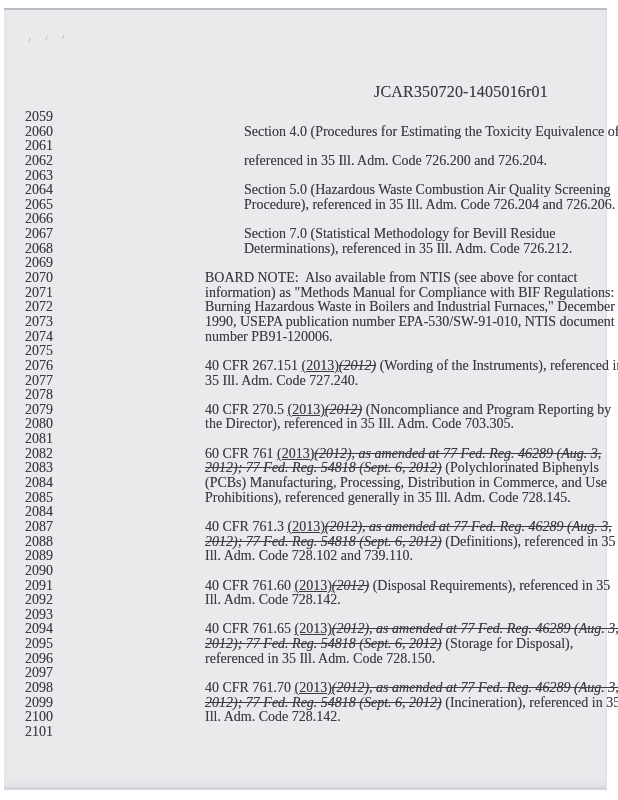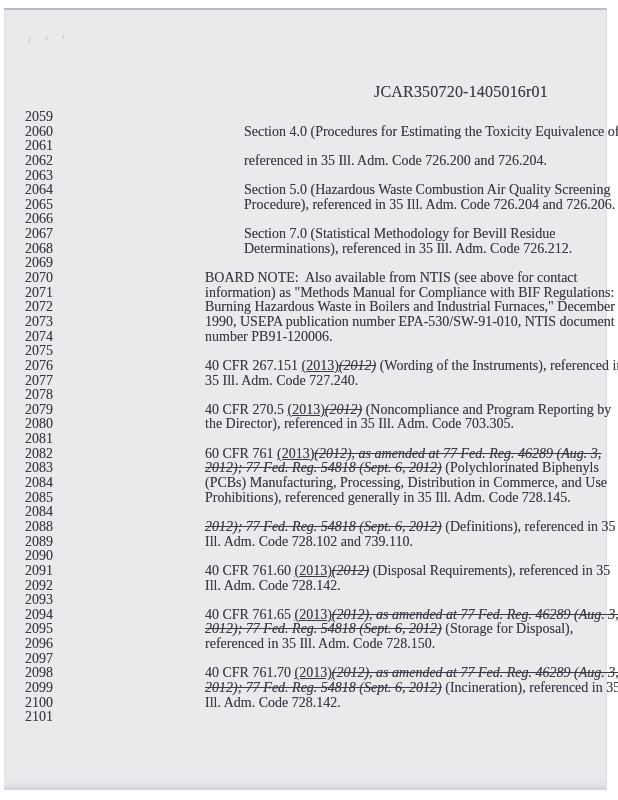--- a/index.html
+++ b/index.html
@@ -181,20 +181,24 @@
       <span class="line-text indent-1"><span class="seg-normal">(PCBs) Manufacturing, Processing, Distribution in Commerce, and Use</span></span>
     </div>
     <div class="line-row">
       <span class="line-num">2085</span>
       <span class="line-text indent-1"><span class="seg-normal">Prohibitions), referenced generally in 35 Ill. Adm. Code 728.145.</span></span>
     </div>
     <div class="line-row">
       <span class="line-num">2084</span>
     </div>
     <div class="line-row">
+      <span class="line-num">2087</span>
+      <span class="line-text indent-1"><span class="seg-normal">40 CFR 761.3 </span><span class="seg-underline">(2013)</span><span class="seg-strike">(2012), as amended at 77 Fed. Reg. 46289 (Aug. 3,</span></span>
+    </div>
+    <div class="line-row">
       <span class="line-num">2088</span>
       <span class="line-text indent-1"><span class="seg-strike">2012); 77 Fed. Reg. 54818 (Sept. 6, 2012)</span><span class="seg-normal"> (Definitions), referenced in 35</span></span>
     </div>
     <div class="line-row">
       <span class="line-num">2089</span>
       <span class="line-text indent-1"><span class="seg-normal">Ill. Adm. Code 728.102 and 739.110.</span></span>
     </div>
     <div class="line-row">
       <span class="line-num">2090</span>
     </div>

